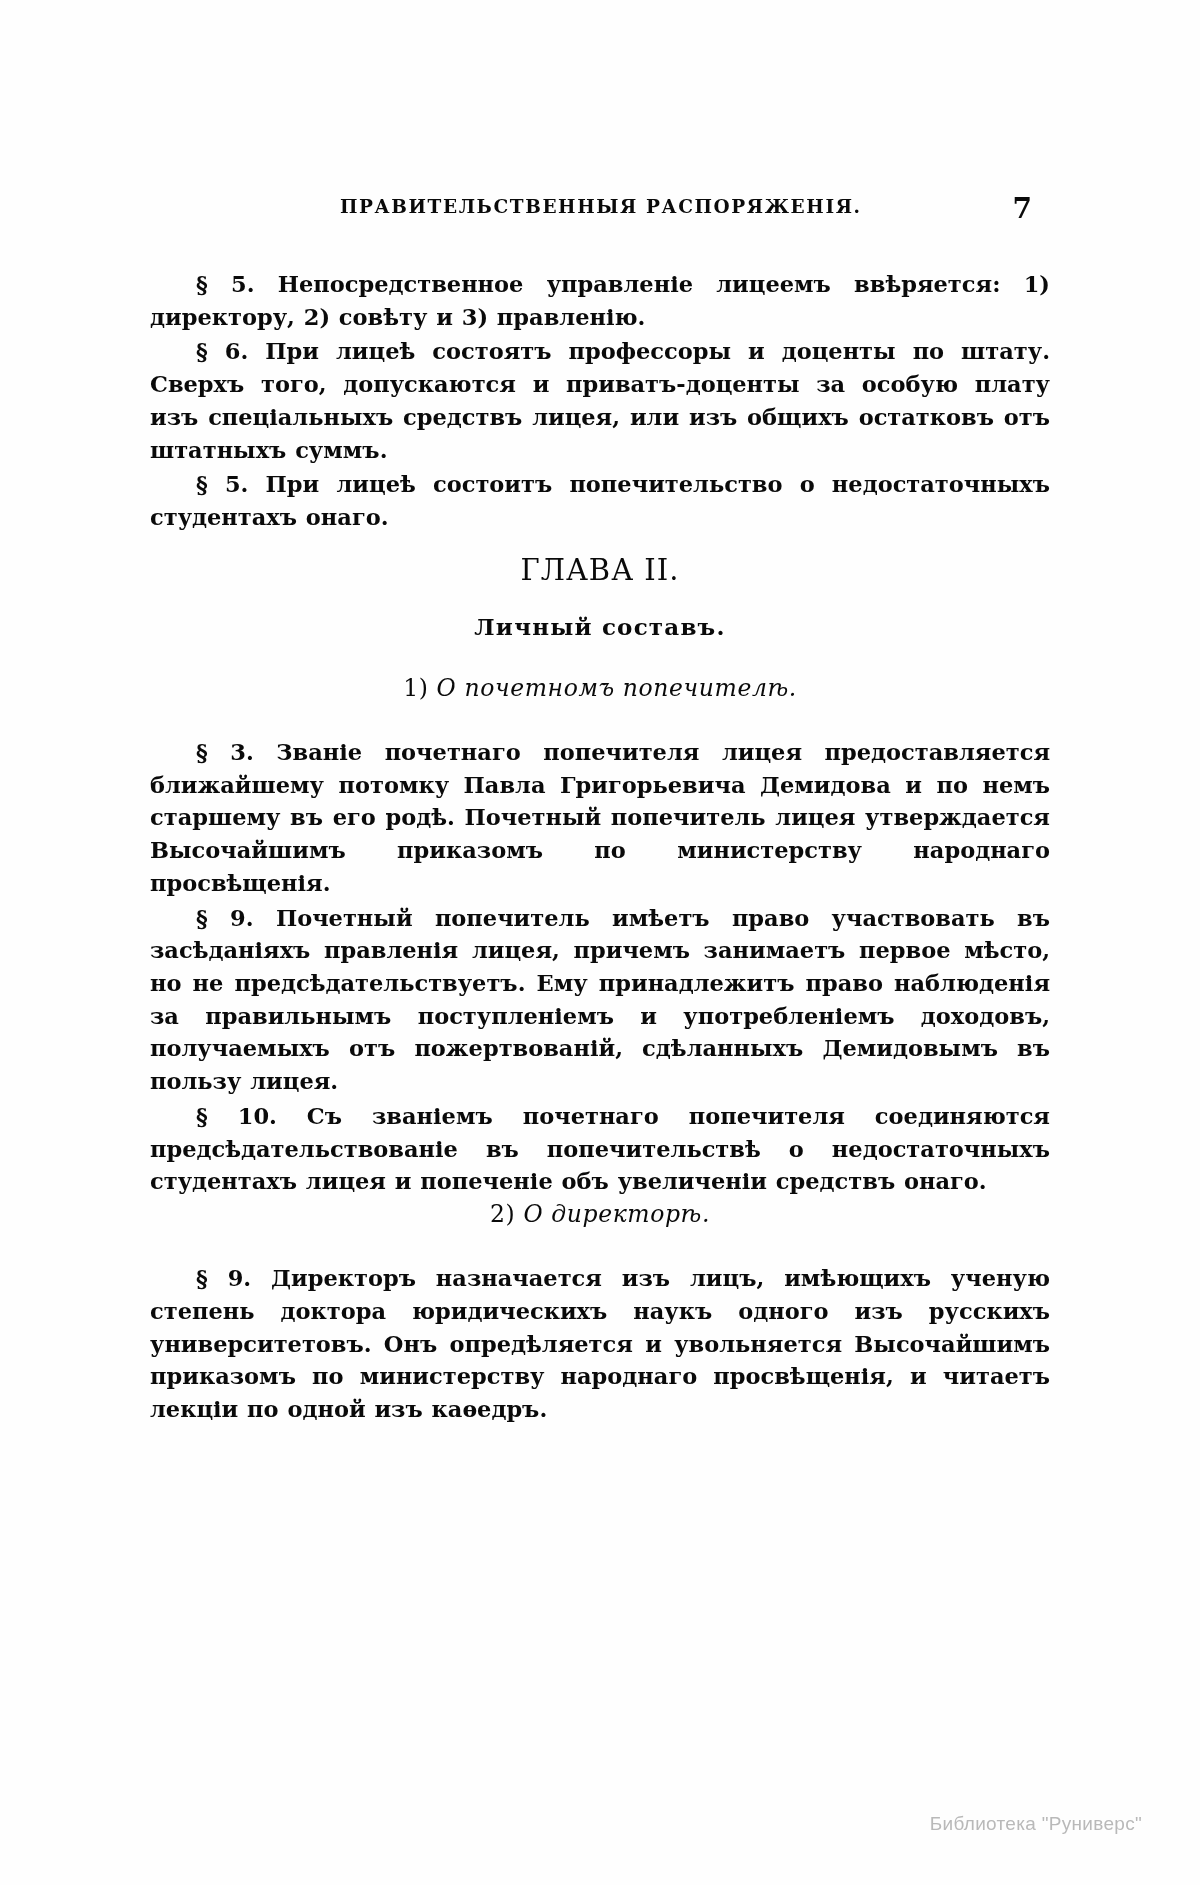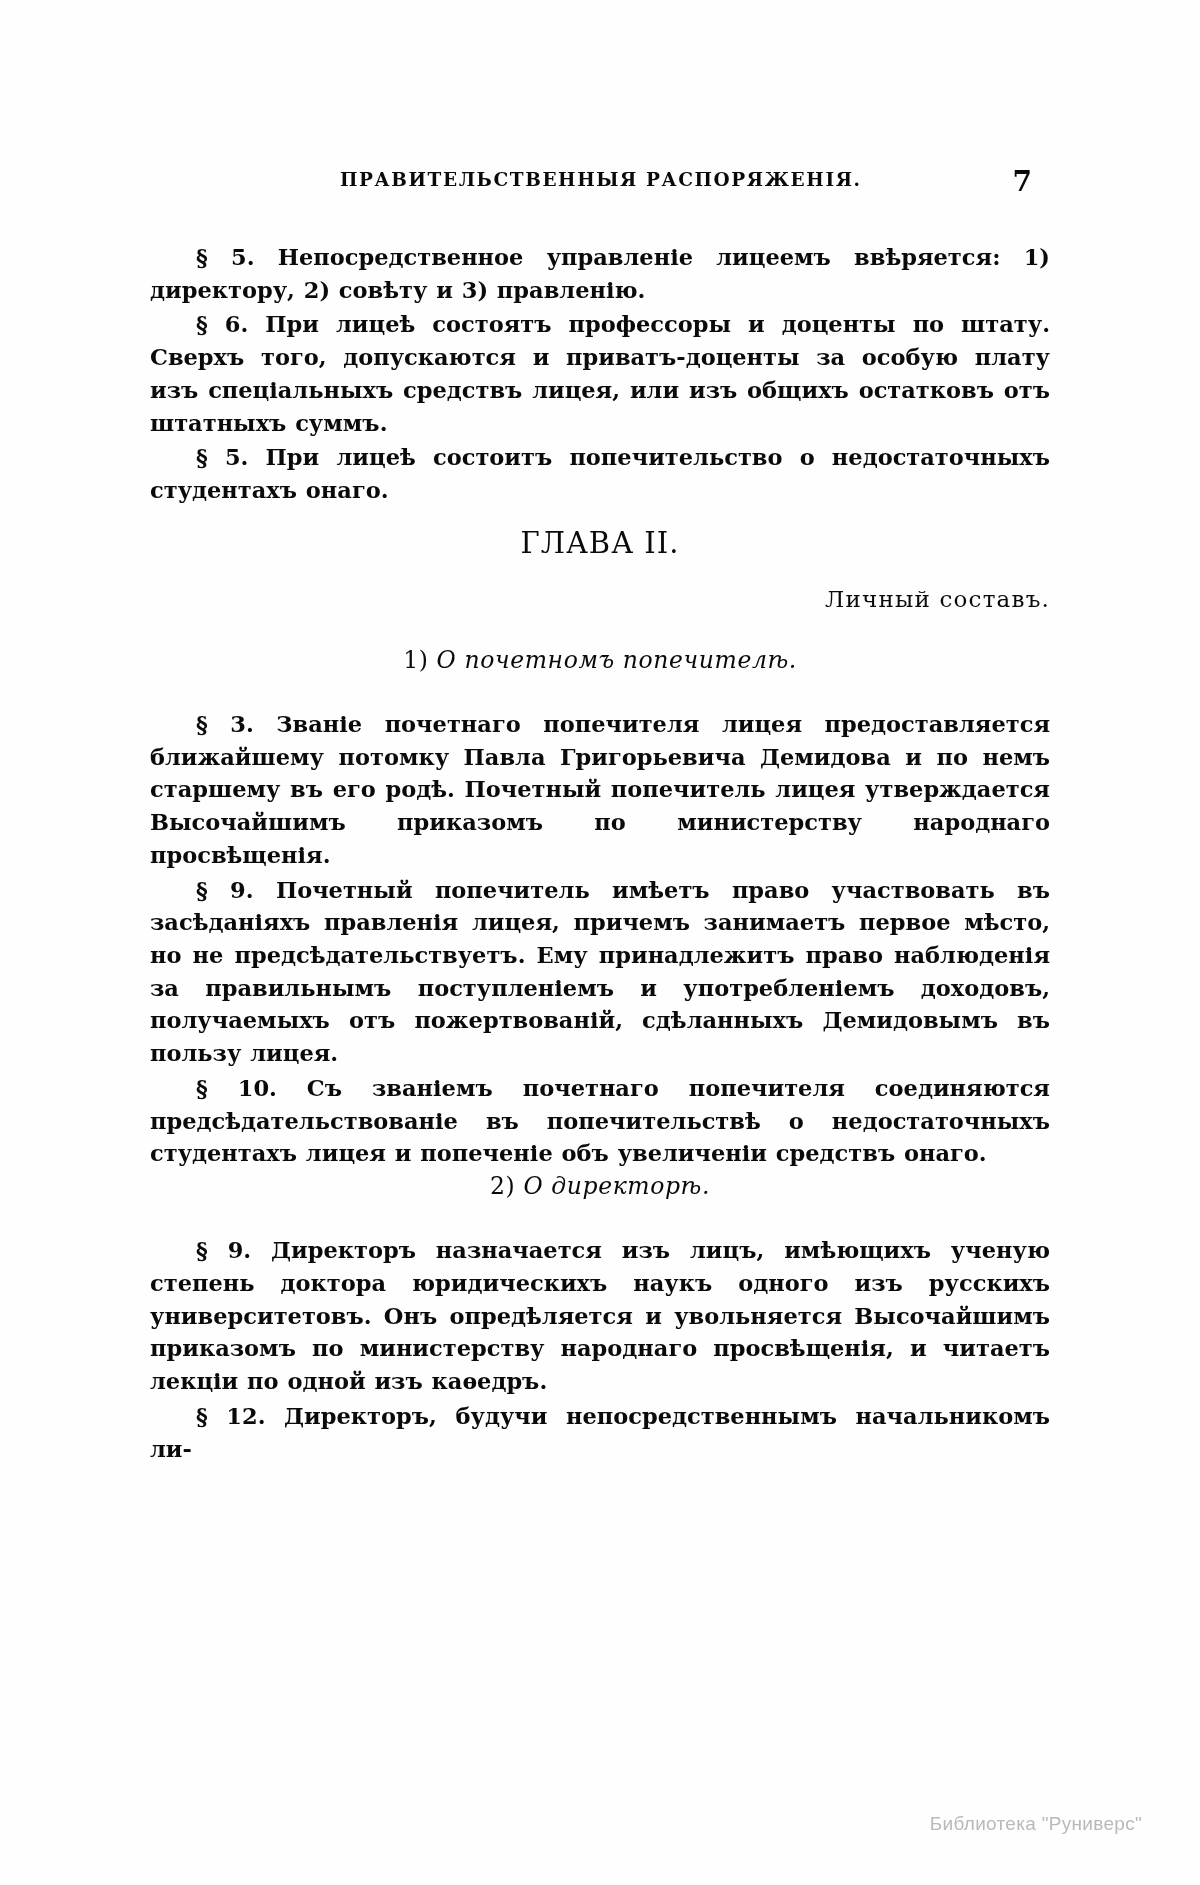--- a/index.html
+++ b/index.html
@@ -18,21 +18,21 @@
   .page {
     position: absolute;
     left: 0; top: 0;
     width: 1200px;
     height: 1885px;
     background: #fefefe;
   }
   .content {
     position: absolute;
     left: 150px;
-    top: 169px;
+    top: 196px;
     width: 900px;
   }
   .running-head {
     display: flex;
     align-items: baseline;
     justify-content: flex-start;
     position: relative;
     height: 40px;
     margin-bottom: 32px;
   }
@@ -70,23 +70,23 @@
   h2.chapter {
     font-family: "DejaVu Serif", serif;
     font-weight: 400;
     font-size: 29px;
     text-align: center;
     letter-spacing: 1px;
     margin: 19px 0 26px 0;
   }
   h3.section-title {
     font-family: "DejaVu Serif", serif;
-    font-weight: 400;
+    font-weight: 700;
     font-size: 23px;
-    text-align: right;
+    text-align: center;
     letter-spacing: 1.2px;
     margin: 0 0 34px 0;
   }
   h4.subhead {
     font-family: "DejaVu Serif", serif;
     font-weight: 400;
     font-style: italic;
     font-size: 23.5px;
     text-align: center;
     letter-spacing: 0.6px;
@@ -132,18 +132,17 @@
     <p class="para">§ 3. Званіе почетнаго попечителя лицея предоставляется ближайшему потомку Павла Григорьевича Демидова и по немъ старшему въ его родѣ. Почетный попечитель лицея утверждается Высочайшимъ приказомъ по министерству народнаго просвѣщенія.</p>
     <p class="para">§ 9. Почетный попечитель имѣетъ право участвовать въ засѣданіяхъ правленія лицея, причемъ занимаетъ первое мѣсто, но не предсѣдательствуетъ. Ему принадлежитъ право наблюденія за правильнымъ поступленіемъ и употребленіемъ доходовъ, получаемыхъ отъ пожертвованій, сдѣланныхъ Демидовымъ въ пользу лицея.</p>
     <p class="para">§ 10. Съ званіемъ почетнаго попечителя соединяются предсѣдательствованіе въ попечительствѣ о недостаточныхъ студентахъ лицея и попеченіе объ увеличеніи средствъ онаго.</p>
 
     <h4 class="subhead gap-top">
       <span class="num">2)</span>
       <span>О директорѣ.</span>
     </h4>
 
     <p class="para">§ 9. Директоръ назначается изъ лицъ, имѣющихъ ученую степень доктора юридическихъ наукъ одного изъ русскихъ университетовъ. Онъ опредѣляется и увольняется Высочайшимъ приказомъ по министерству народнаго просвѣщенія, и читаетъ лекціи по одной изъ каѳедръ.</p>
-    <p class="para last-line-left">§ 12. Директоръ, будучи непосредственнымъ начальникомъ ли-</p>
 
   </div>
 
   <div class="watermark">Библиотека "Руниверс"</div>
 </div>
 
 </body></html>

